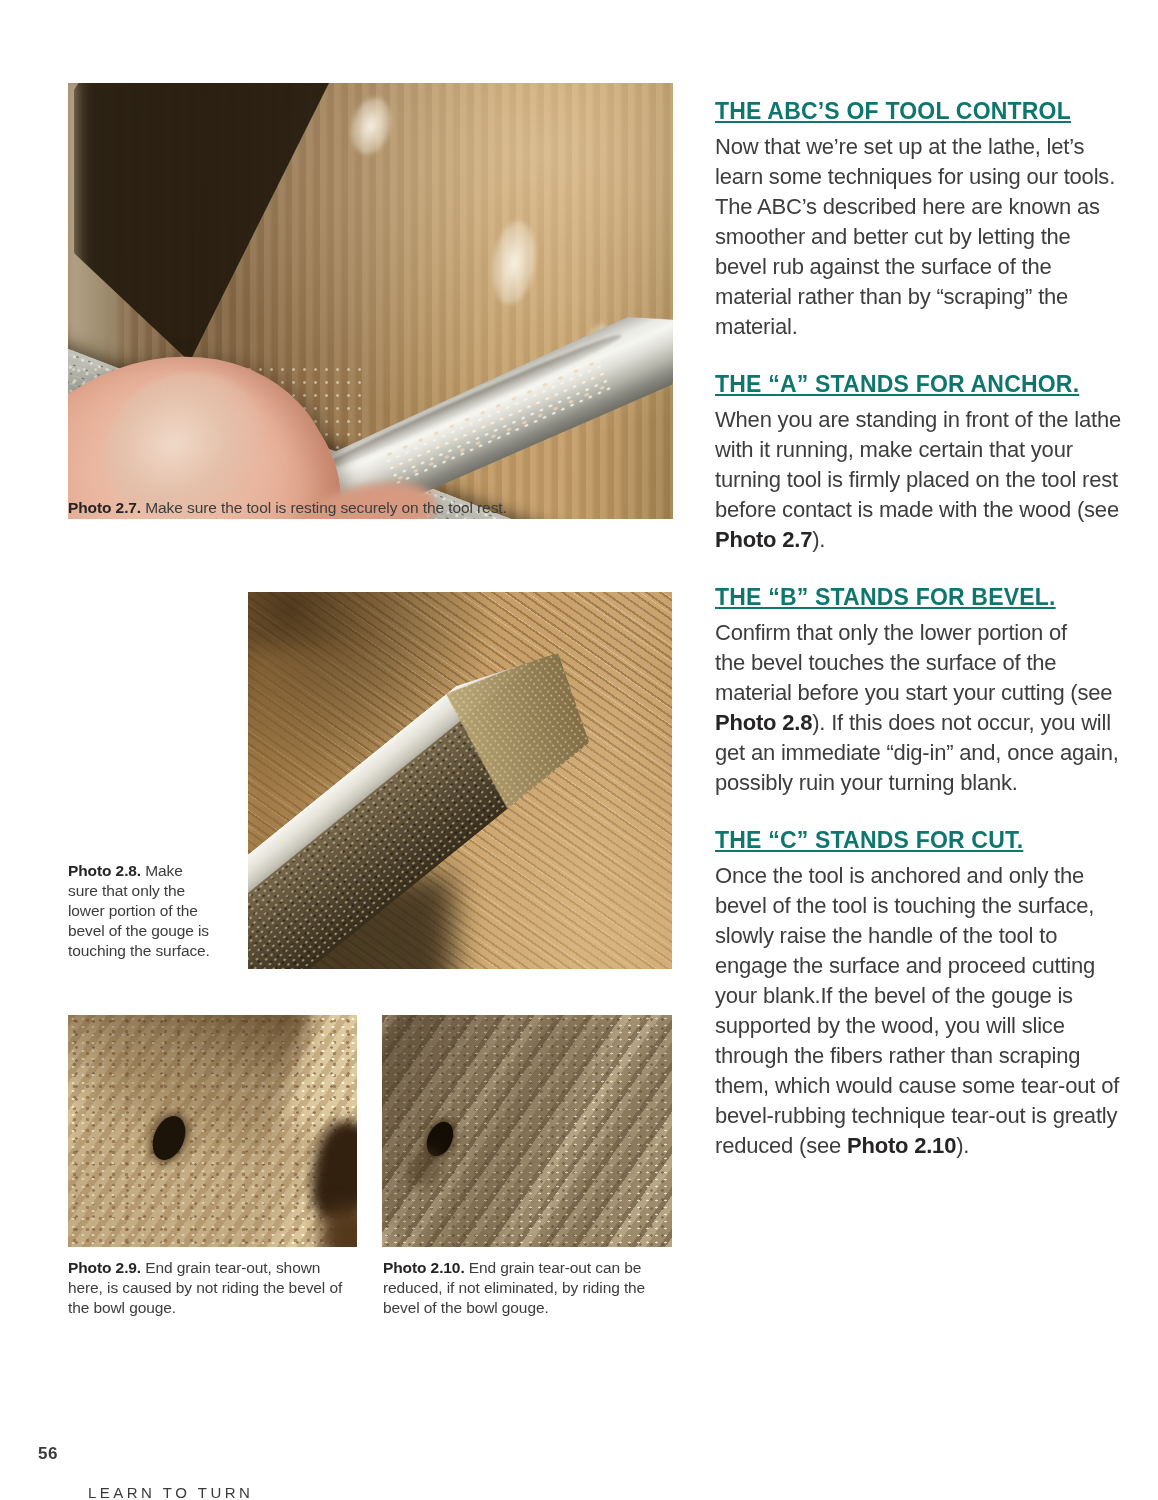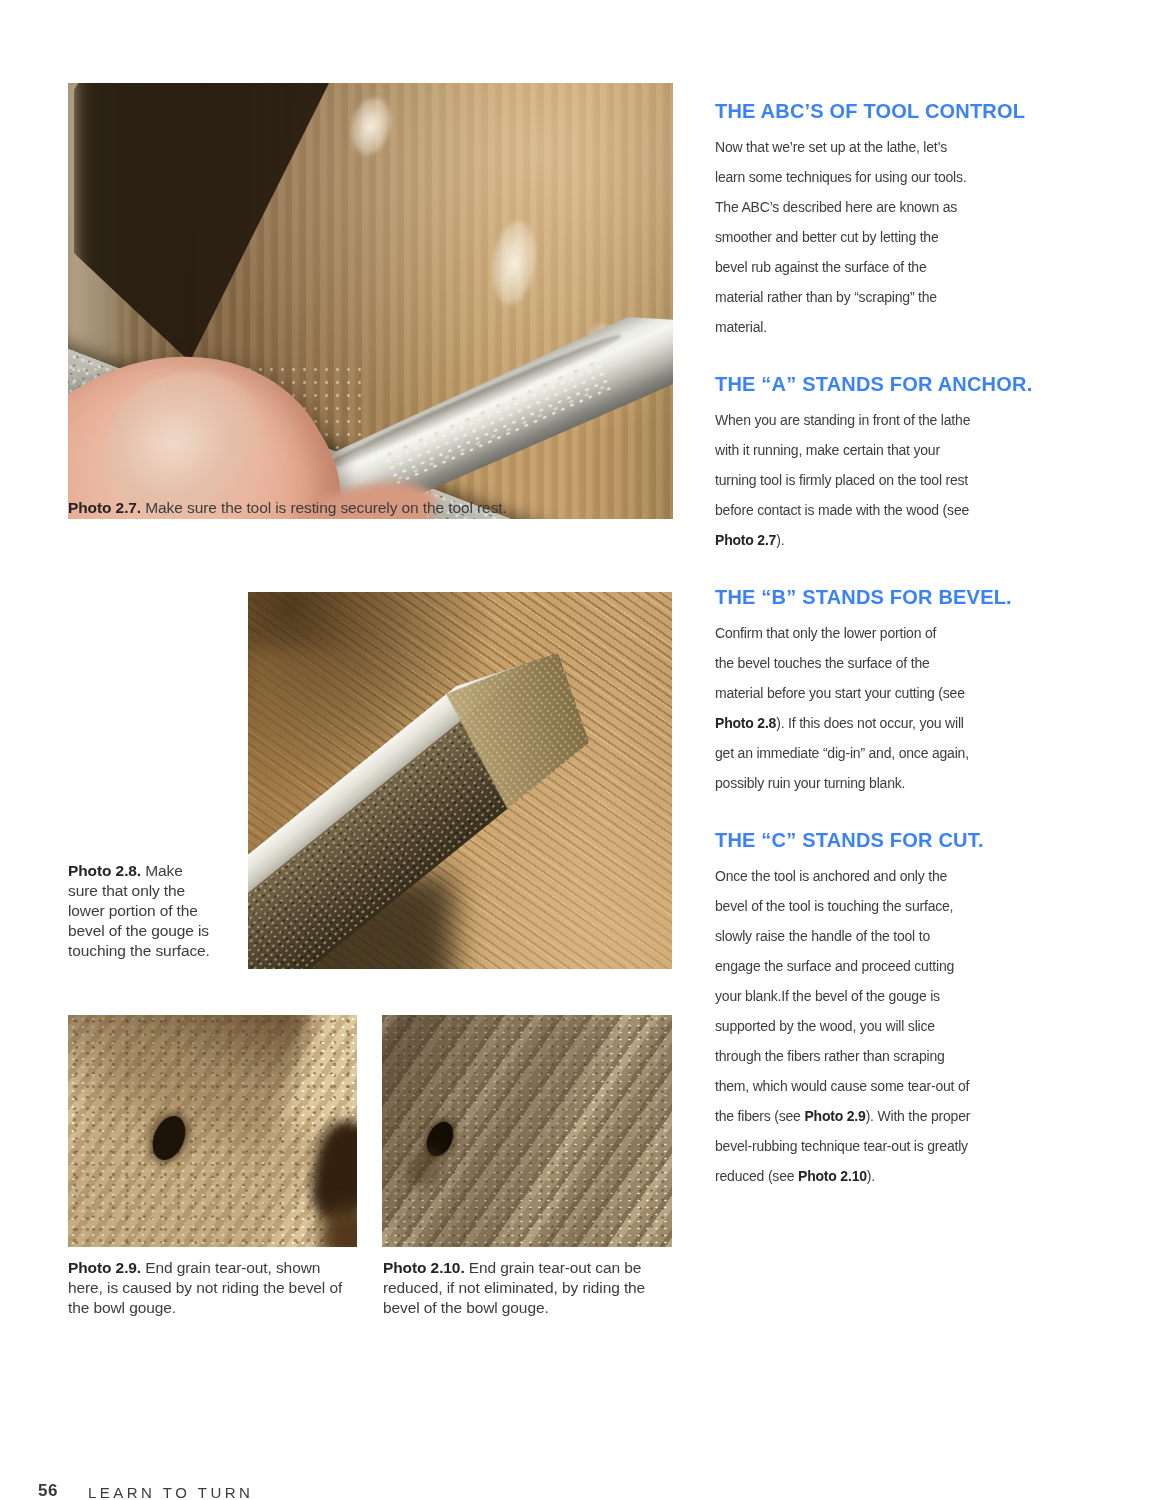--- a/index.html
+++ b/index.html
@@ -120,26 +120,26 @@
   .caption{position:absolute;font-size:15.5px;line-height:20px;color:#3c3c3c;letter-spacing:-0.1px;}
   .caption .tline{white-space:nowrap;}
   .cap27{left:68px;top:498px;width:580px;}
   .cap28{left:68px;top:861px;width:180px;}
   .cap29{left:68px;top:1258px;width:305px;}
   .cap210{left:383px;top:1258px;width:305px;}
 
   .column{position:absolute;left:715px;top:98px;width:400px;}
   .section{margin:0;}
   .section + .section{margin-top:29px;}
-  .heading{font-size:20px;line-height:26px;font-weight:700;letter-spacing:.2px;color:#3b82f6;margin:0 0 8px 0;}
-  .body{font-size:14px;line-height:30px;color:#3d3d3d;letter-spacing:-0.2px;}
+  .heading{font-size:23px;line-height:26px;font-weight:700;letter-spacing:.2px;color:#0f766e;margin:0 0 8px 0;text-decoration:underline;}
+  .body{font-size:22px;line-height:30px;color:#3d3d3d;letter-spacing:-0.2px;}
   .body .tline{white-space:nowrap;}
   .seg-bold{font-weight:700;color:#262425;}
 
-  .footer{position:absolute;left:38px;top:1444px;display:flex;align-items:flex-end;color:#3a3a3a;}
+  .footer{position:absolute;left:38px;top:1444px;display:flex;align-items:flex-start;color:#3a3a3a;}
   .pagenum{font-weight:700;font-size:17px;letter-spacing:.5px;}
   .booktitle{font-size:15px;letter-spacing:3.5px;margin-left:30px;margin-top:40px;}
 </style>
 </head>
 <body>
 
 <div class="page">
 
   <div class="photo photo27">
     <div class="art p27-base"></div>
@@ -248,21 +248,20 @@
       <h2 class="heading">THE “C” STANDS FOR CUT.</h2>
       <div class="body">
           <div class="tline"><span>Once the tool is anchored and only the</span></div>
           <div class="tline"><span>bevel of the tool is touching the surface,</span></div>
           <div class="tline"><span>slowly raise the handle of the tool to</span></div>
           <div class="tline"><span>engage the surface and proceed cutting</span></div>
           <div class="tline"><span>your blank.If the bevel of the gouge is</span></div>
           <div class="tline"><span>supported by the wood, you will slice</span></div>
           <div class="tline"><span>through the fibers rather than scraping</span></div>
           <div class="tline"><span>them, which would cause some tear-out of</span></div>
-          <div class="tline"><span>the fibers (see </span><span class="seg-bold">Photo 2.9</span><span>). With the proper</span></div>
           <div class="tline"><span>bevel-rubbing technique tear-out is greatly</span></div>
           <div class="tline"><span>reduced (see </span><span class="seg-bold">Photo 2.10</span><span>).</span></div>
         </div>
     </div>
   </div>
 
   <div class="footer">
     <span class="pagenum">56</span>
     <span class="booktitle">LEARN TO TURN</span>
   </div>

